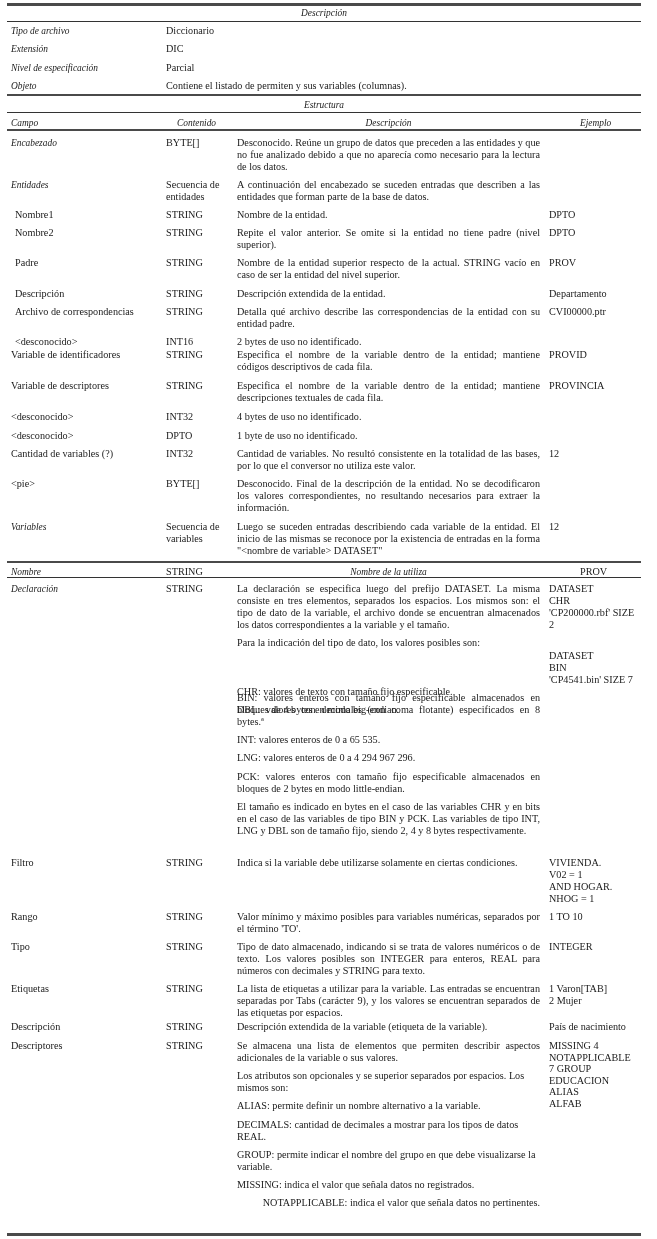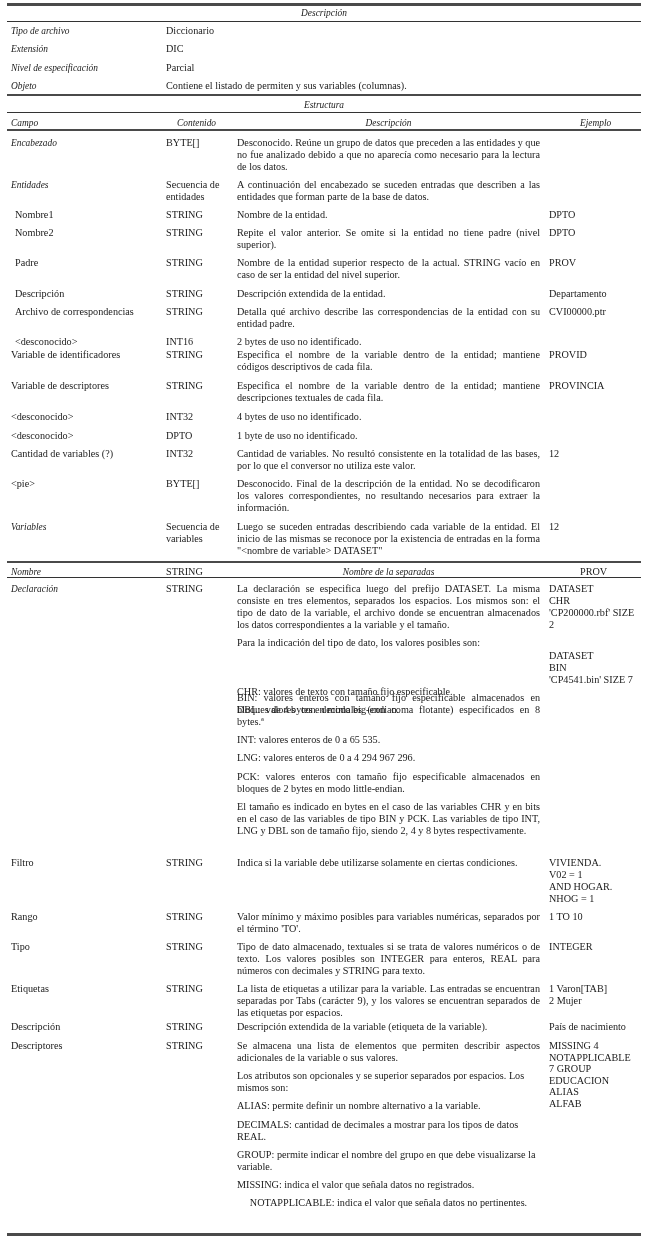--- a/index.html
+++ b/index.html
@@ -136,21 +136,21 @@
 <div>
   <div class="t it c1" style="top:521px">Variables</div>
   <div class="t c2 w" style="top:521px;width:70px">Secuencia de variables</div>
   <div class="t desc" style="top:521px">Luego se suceden entradas describiendo cada variable de la entidad. El inicio de las mismas se reconoce por la existencia de entradas en la forma "&lt;nombre de variable&gt; DATASET"</div>
   <div class="t ex" style="top:521px">12</div>
 </div>
 
 <div>
   <div class="t it c1" style="top:566px">Nombre</div>
   <div class="t c2" style="top:566px">STRING</div>
-  <div class="t it ctr" style="left:237px;width:303px;top:566px">Nombre de la separadas</div>
+  <div class="t it ctr" style="left:237px;width:303px;top:566px">Nombre de la utiliza</div>
   <div class="t" style="left:580px;top:566px">PROV</div>
 </div>
 
 <div>
   <div class="t it c1" style="top:583px">Declaración</div>
   <div class="t c2" style="top:583px">STRING</div>
   <div class="t desc" style="top:583px">La declaración se especifica luego del prefijo DATASET. La misma consiste en tres elementos, separados los espacios. Los mismos son: el tipo de dato de la variable, el archivo donde se encuentran almacenados los datos correspondientes a la variable y el tamaño.</div>
   <div class="t desc" style="top:637px">Para la indicación del tipo de dato, los valores posibles son:</div>
   <div class="t desc" style="top:692px">BIN: valores enteros con tamaño fijo especificable almacenados en bloques de 4 bytes en modo big-endian.</div>
   <div class="t desc" style="top:686px">CHR: valores de texto con tamaño fijo especificable.</div>
@@ -179,21 +179,21 @@
 </div>
 <div>
   <div class="t c1" style="top:911px">Rango</div>
   <div class="t c2" style="top:911px">STRING</div>
   <div class="t desc" style="top:911px">Valor mínimo y máximo posibles para variables numéricas, separados por el término 'TO'.</div>
   <div class="t ex" style="top:911px">1 TO 10</div>
 </div>
 <div>
   <div class="t c1" style="top:941px">Tipo</div>
   <div class="t c2" style="top:941px">STRING</div>
-  <div class="t desc" style="top:941px">Tipo de dato almacenado, textuales si se trata de valores numéricos o de texto. Los valores posibles son INTEGER para enteros, REAL para números con decimales y STRING para texto.</div>
+  <div class="t desc" style="top:941px">Tipo de dato almacenado, indicando si se trata de valores numéricos o de texto. Los valores posibles son INTEGER para enteros, REAL para números con decimales y STRING para texto.</div>
   <div class="t ex" style="top:941px">INTEGER</div>
 </div>
 <div>
   <div class="t c1" style="top:983px">Etiquetas</div>
   <div class="t c2" style="top:983px">STRING</div>
   <div class="t desc" style="top:983px">La lista de etiquetas a utilizar para la variable. Las entradas se encuentran separadas por Tabs (carácter 9), y los valores se encuentran separados de las etiquetas por espacios.</div>
   <div class="t ex ml" style="top:983px">1 Varon[TAB]
 2 Mujer</div>
 </div>
 <div>
@@ -205,20 +205,20 @@
 
 <div>
   <div class="t c1" style="top:1040px">Descriptores</div>
   <div class="t c2" style="top:1040px">STRING</div>
   <div class="t desc" style="top:1040px">Se almacena una lista de elementos que permiten describir aspectos adicionales de la variable o sus valores.</div>
   <div class="t desc" style="top:1070px;text-align:left">Los atributos son opcionales y se superior separados por espacios. Los mismos son:</div>
   <div class="t desc" style="top:1100px">ALIAS: permite definir un nombre alternativo a la variable.</div>
   <div class="t desc" style="top:1119px;text-align:left">DECIMALS: cantidad de decimales a mostrar para los tipos de datos REAL.</div>
   <div class="t desc" style="top:1149px;text-align:left">GROUP: permite indicar el nombre del grupo en que debe visualizarse la variable.</div>
   <div class="t desc" style="top:1179px">MISSING: indica el valor que señala datos no registrados.</div>
-  <div class="t desc" style="top:1197px;text-align:center">NOTAPPLICABLE: indica el valor que señala datos no pertinentes.</div>
+  <div class="t desc" style="top:1197px;text-align:right">NOTAPPLICABLE: indica el valor que señala datos no pertinentes.</div>
   <div class="t ex ml" style="top:1040px;line-height:11.5px">MISSING 4
 NOTAPPLICABLE
 7 GROUP
 EDUCACION
 ALIAS
 ALFAB</div>
 </div>
 
 </body></html>

